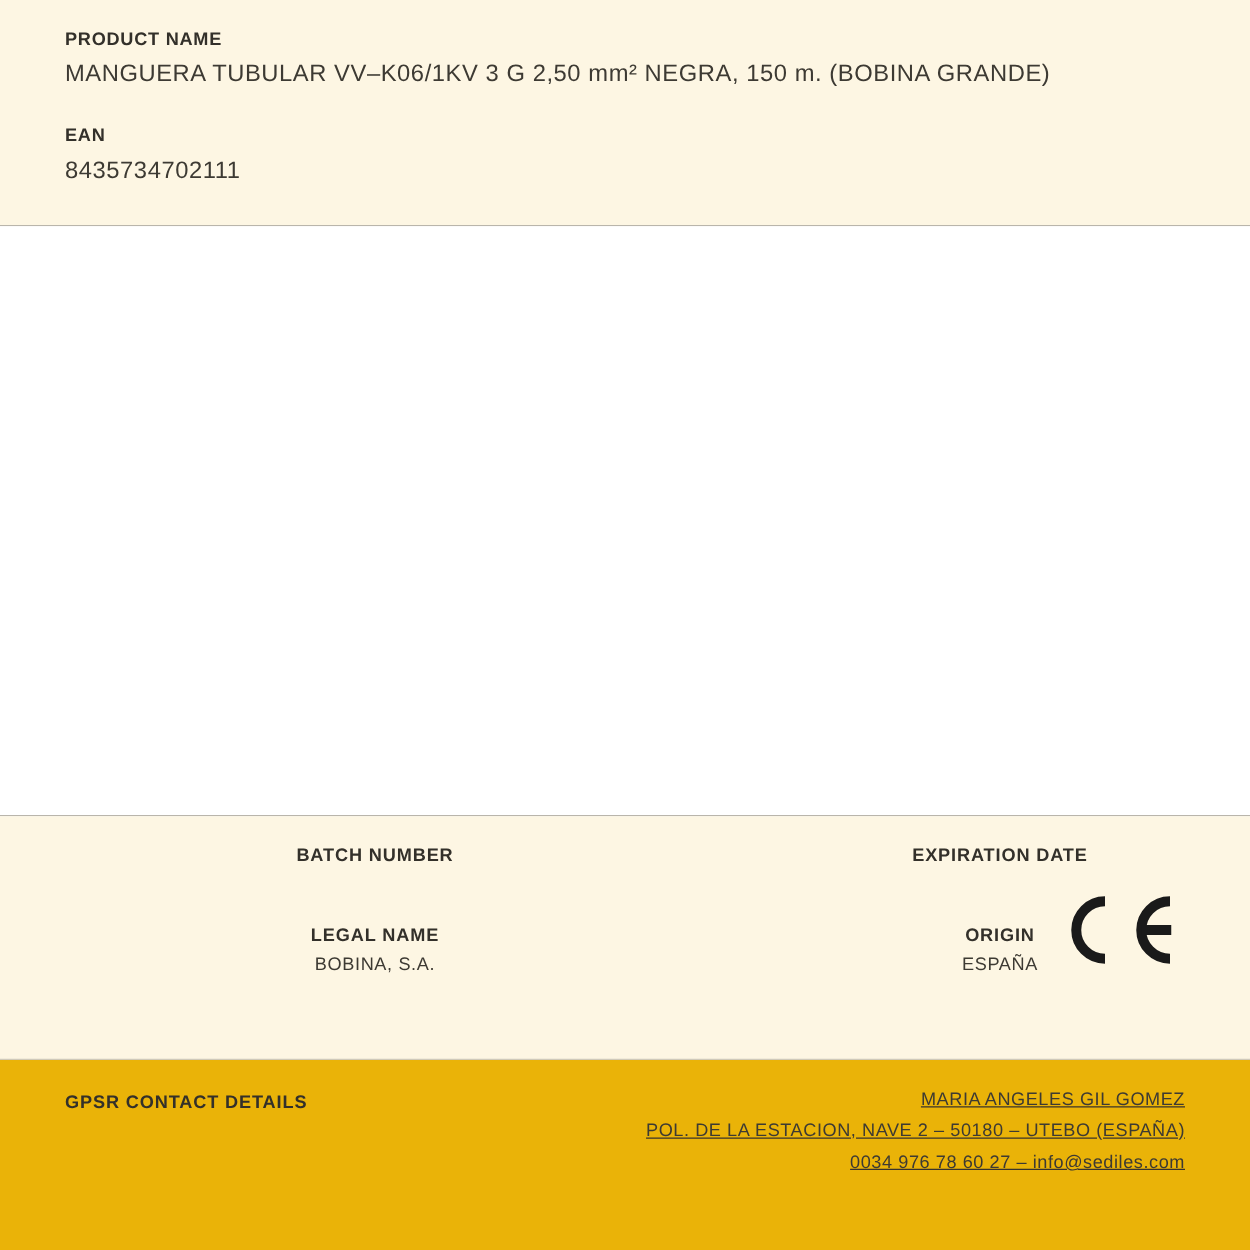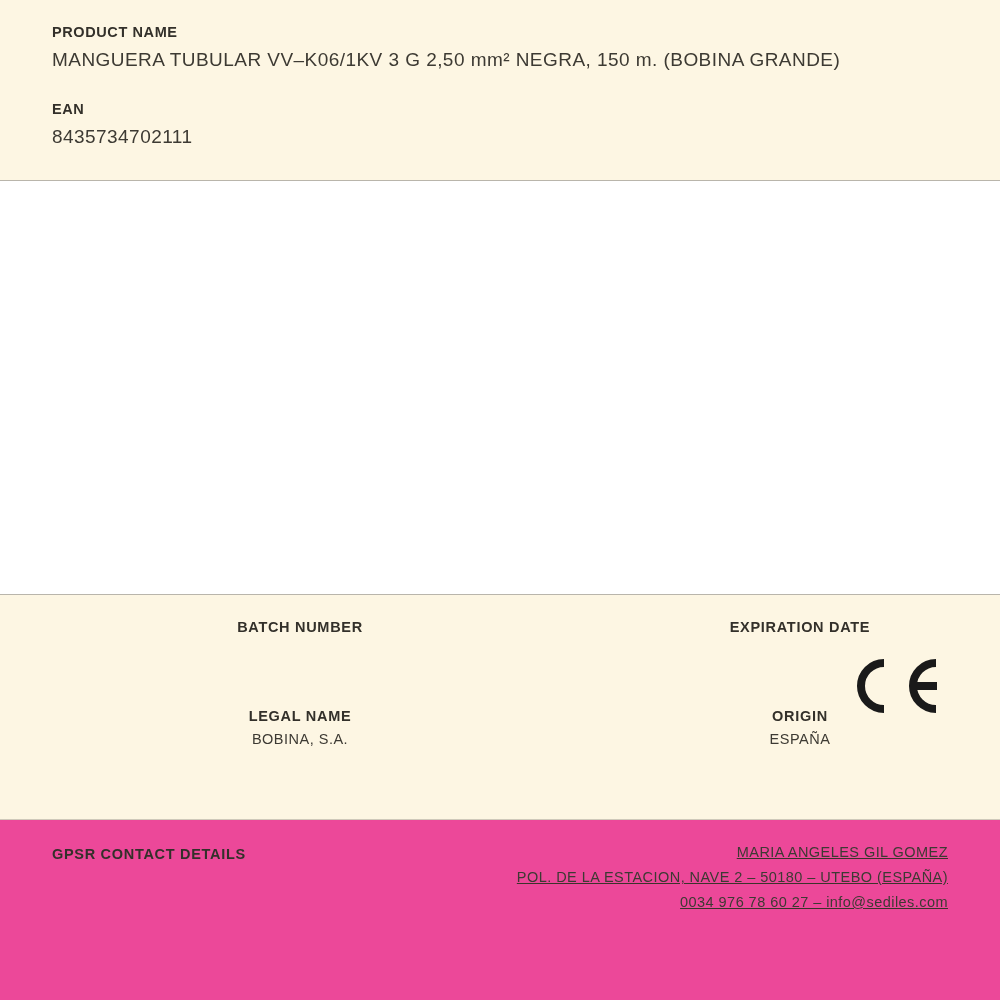--- a/index.html
+++ b/index.html
@@ -54,35 +54,35 @@
     border-bottom: 1px solid #b9b5ab;
   }
 
   
   .detail-block {
     position: relative;
     background: #fdf6e3;
     border-bottom: 1px solid #cfc9ba;
     padding: 24px 0 22px 0;
     box-sizing: border-box;
-    height: 225px;
+    height: 195px;
   }
   .detail-row {
     display: flex;
     width: 100%;
   }
   .detail-cell {
     flex: 0 0 40%;
     text-align: center;
     box-sizing: border-box;
   }
   .detail-cell.first { margin-left: 0; flex: 0 0 60%; }
   .detail-cell.first .inner { width: 100%; }
   .detail-row.row-1 { margin-bottom: 0; }
-  .detail-row.row-2 { margin-top: 66px; }
+  .detail-row.row-2 { margin-top: 41px; }
 
   .cell-label {
     font-size: 14.5px;
     font-weight: bold;
     letter-spacing: 0.7px;
     color: #33302a;
     margin: 0;
   }
   .cell-value {
     font-size: 14.5px;
@@ -93,24 +93,24 @@
   .ce-mark {
     position: absolute;
     right: 58px;
     top: 60px;
     width: 92px;
     height: 62px;
   }
 
   
   .footer {
-    background: #ec4899;
+    background: #eab308;
     padding: 24px 52px 24px 52px;
     box-sizing: border-box;
-    height: 180px;
+    height: 152px;
     display: flex;
     justify-content: space-between;
     align-items: flex-start;
   }
   .footer-label {
     font-size: 14.5px;
     font-weight: bold;
     letter-spacing: 0.7px;
     color: #33302a;
     margin: 0;

